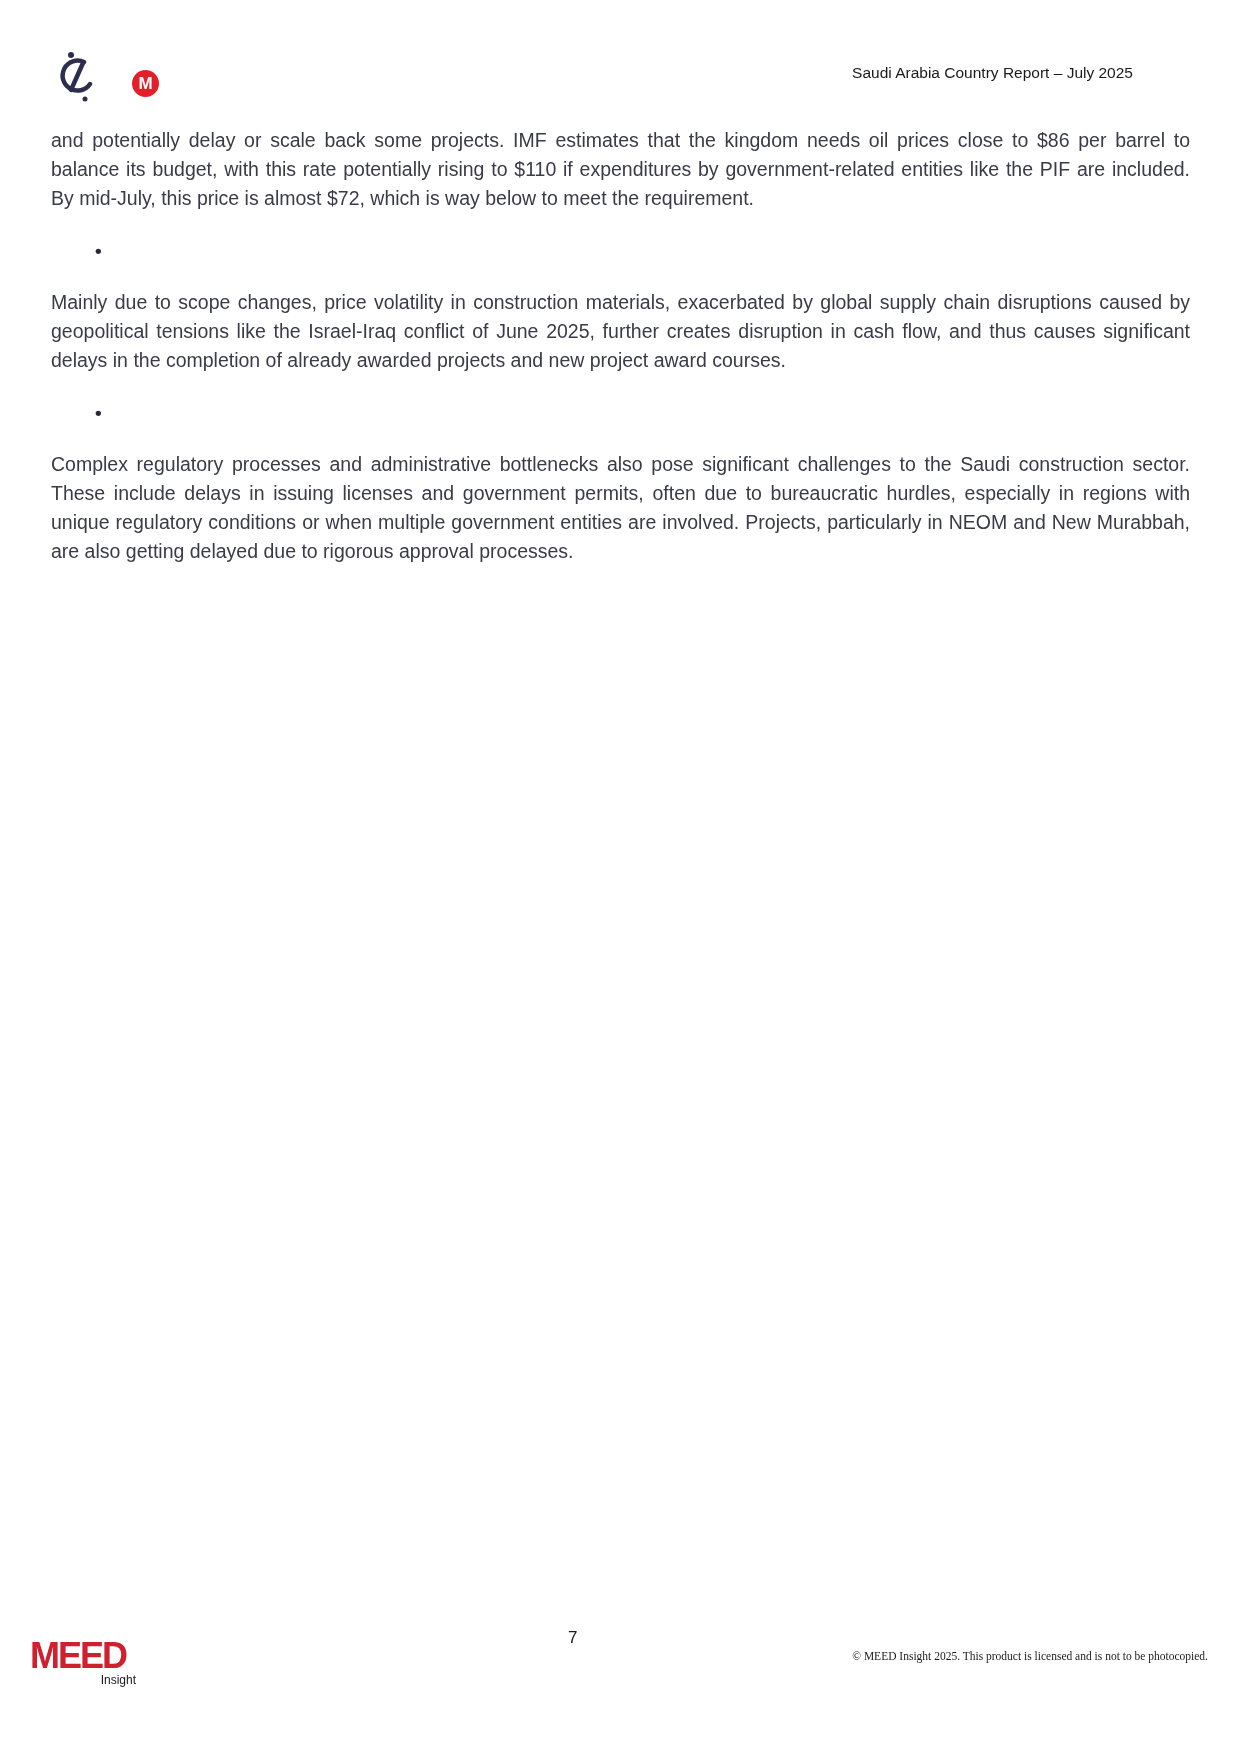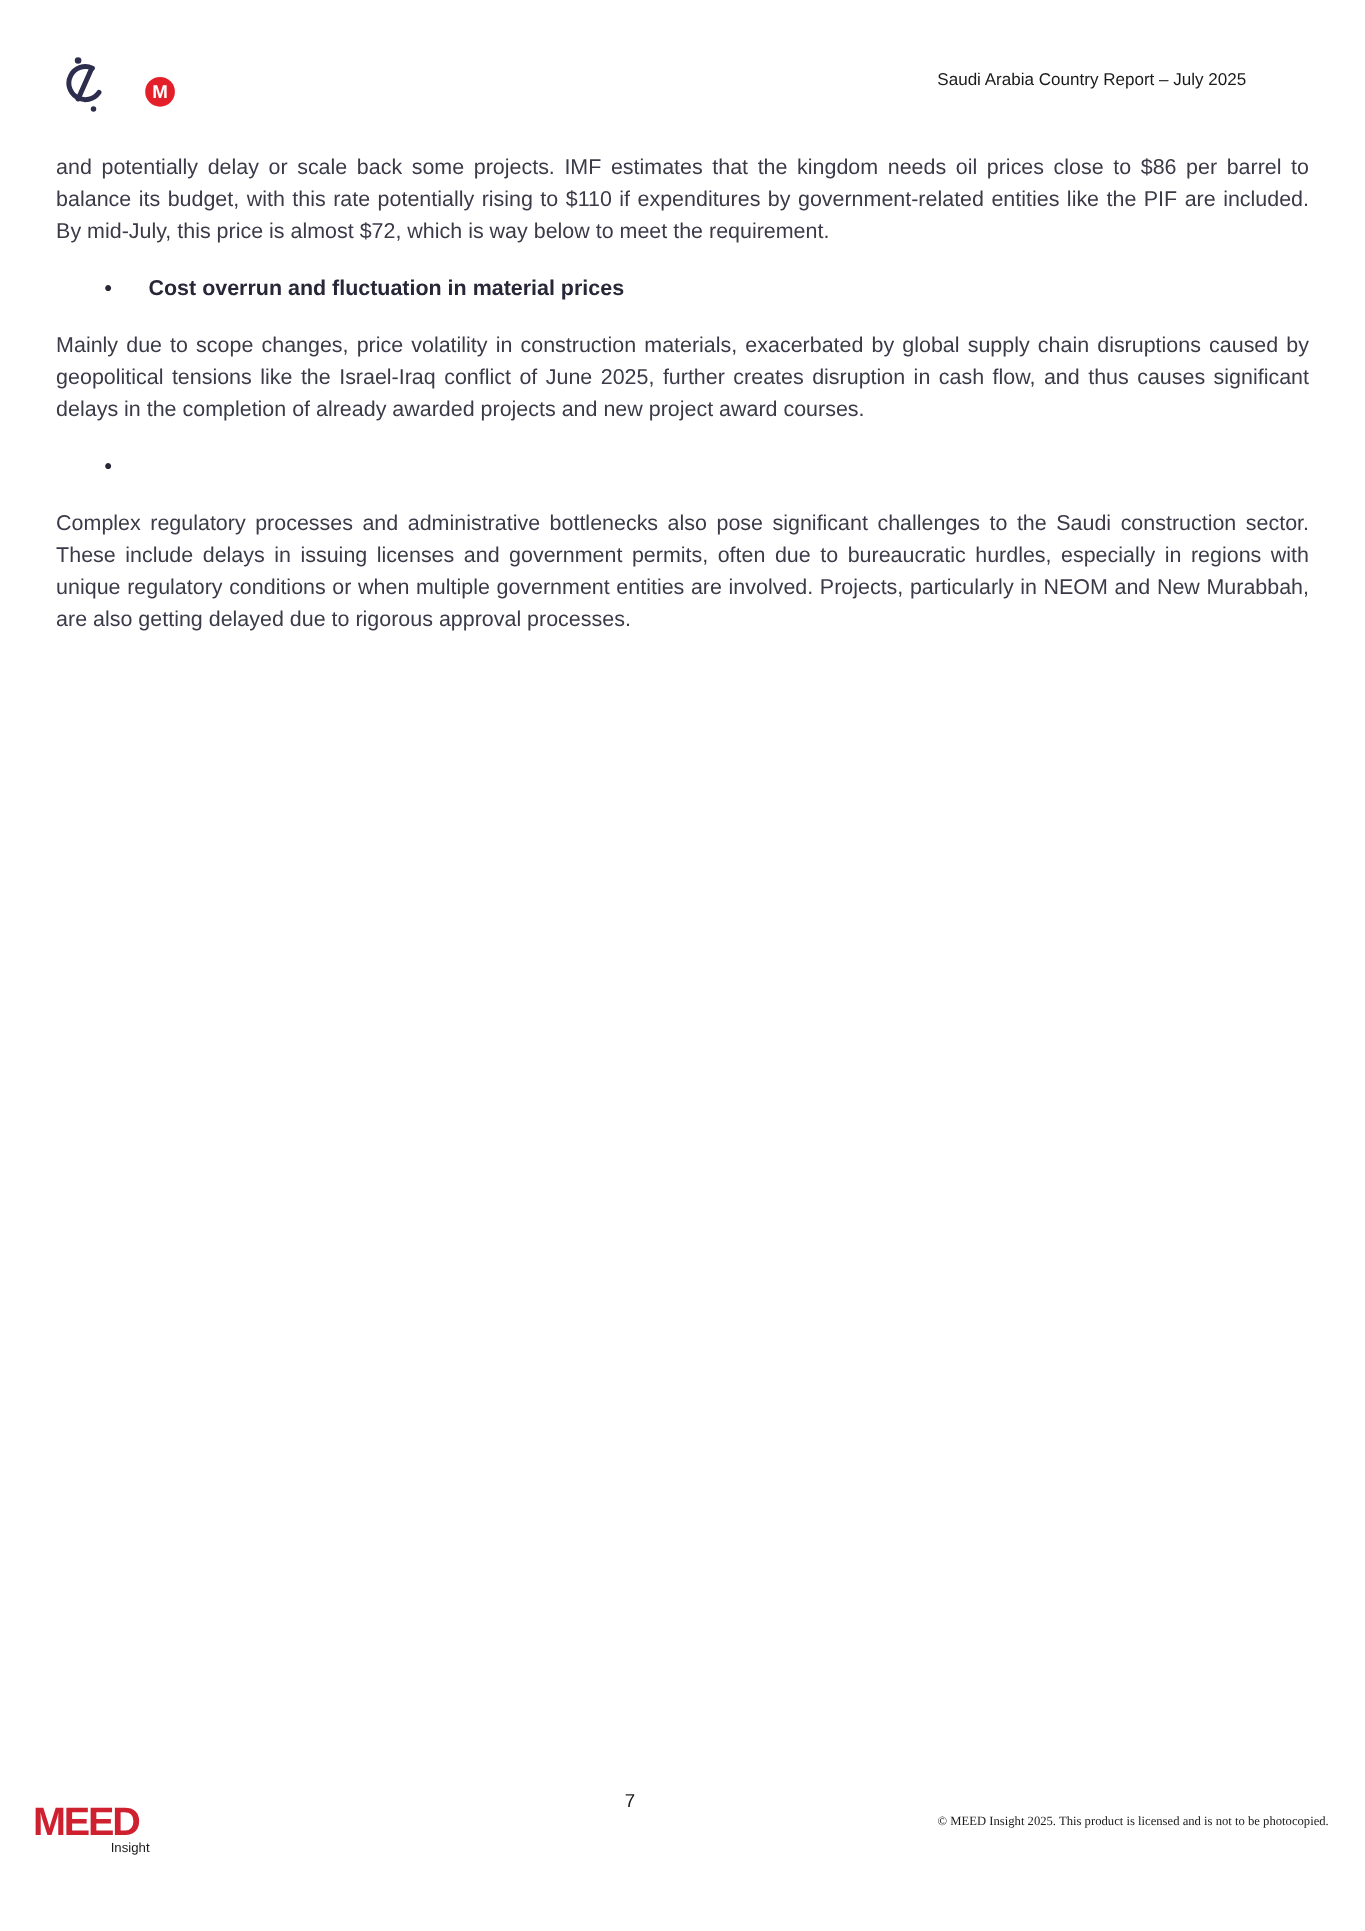--- a/index.html
+++ b/index.html
@@ -42,21 +42,21 @@
     right: 108px;
     font-size: 15.5px;
     color: #1a1a1a;
     white-space: nowrap;
     text-align: center;
   }
 
   
   .content {
     position: absolute;
-    top: 138px;
+    top: 126px;
     left: 51px;
     width: 1139px;
     color: #3a3a48;
     font-size: 19.5px;
     line-height: 29px;
   }
   .content p {
     text-align: justify;
     margin-bottom: 23px;
   }
@@ -131,21 +131,20 @@
     </svg>
     <div class="m-badge">M</div>
   </div>
   <div class="header-title">Saudi Arabia Country Report – July 2025</div>
 
   <div class="content">
     <p>and potentially delay or scale back some projects. IMF estimates that the kingdom needs oil prices close to $86 per barrel to balance its budget, with this rate potentially rising to $110 if expenditures by government-related entities like the PIF are included. By mid-July, this price is almost $72, which is way below to meet the requirement.</p>
 
     <div class="bullet-row">
       <span class="bullet-dot">•</span>
-      <span>Cost overrun and fluctuation in material prices</span>
     </div>
 
     <p>Mainly due to scope changes, price volatility in construction materials, exacerbated by global supply chain disruptions caused by geopolitical tensions like the Israel-Iraq conflict of June 2025, further creates disruption in cash flow, and thus causes significant delays in the completion of already awarded projects and new project award courses.</p>
 
     <div class="bullet-row">
       <span class="bullet-dot">•</span>
     </div>
 
     <p>Complex regulatory processes and administrative bottlenecks also pose significant challenges to the Saudi construction sector. These include delays in issuing licenses and government permits, often due to bureaucratic hurdles, especially in regions with unique regulatory conditions or when multiple government entities are involved. Projects, particularly in NEOM and New Murabbah, are also getting delayed due to rigorous approval processes.</p>
   </div>

